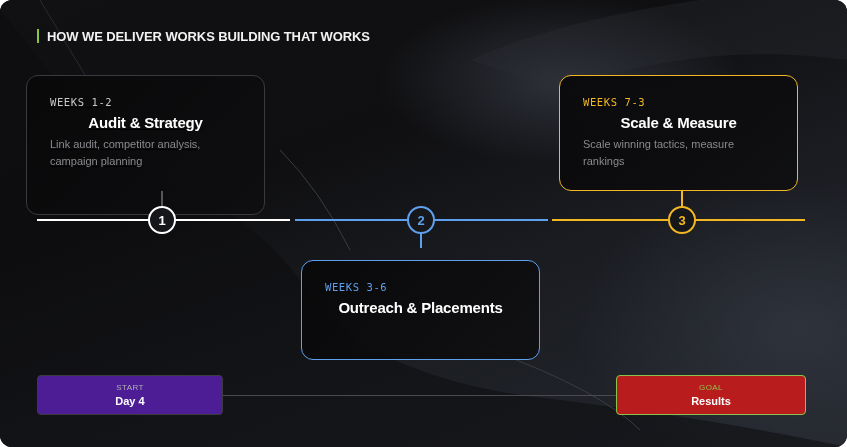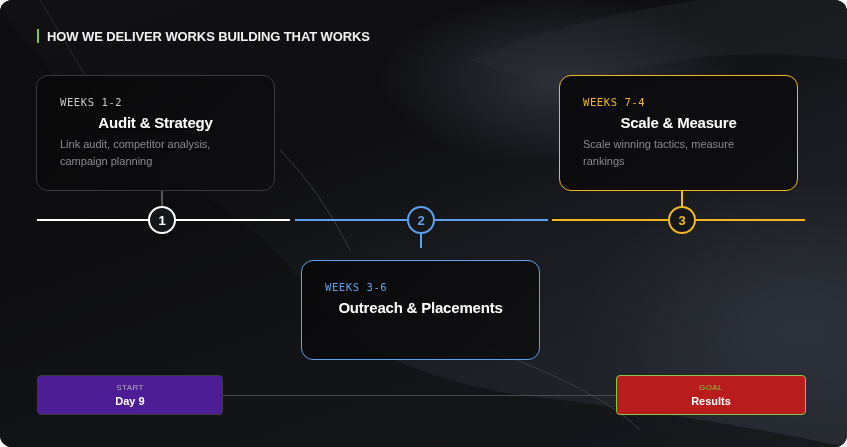--- a/index.html
+++ b/index.html
@@ -26,21 +26,21 @@
     .heading-bar { width: 2px; height: 14px; background: #8bc34a; margin-right: 8px; }
     .heading-text {
       color: #f2f2f2; font-size: 13px; font-weight: 700; letter-spacing: -0.1px;
     }
 
     .card {
       position: absolute; border-radius: 12px;
       background: linear-gradient(135deg, rgba(8,8,9,0.92), rgba(14,14,16,0.85));
       padding: 20px 23px;
     }
-    .card.c1 { left: 36px; top: 75px; width: 239px; height: 116px; border: 1px solid #3a3a3e; text-decoration: underline; }
+    .card.c1 { left: 26px; top: 75px; width: 239px; height: 140px; border: 1px solid #3a3a3e; text-decoration: underline; }
     .card.c2 { left: 301px; top: 260px; width: 239px; height: 100px; border: 1.5px solid #5fa0ee; }
     .card.c3 { left: 559px; top: 75px; width: 239px; height: 116px; border: 1.5px solid #f2b722; }
     .card-weeks {
       font-family: "DejaVu Sans Mono", monospace; font-size: 10.5px; letter-spacing: 0.6px;
       line-height: 12px; margin-bottom: 6px;
     }
     .c1 .card-weeks { color: #c9c9c9; }
     .c2 .card-weeks { color: #5fa0ee; }
     .c3 .card-weeks { color: #f2b722; }
     .card-title {
@@ -107,41 +107,41 @@
     <div class="card-title">Audit &amp; Strategy</div>
     <div class="card-desc">Link audit, competitor analysis, campaign planning</div>
   </div>
 
   <div class="card c2">
     <div class="card-weeks">WEEKS 3-6</div>
     <div class="card-title">Outreach &amp; Placements</div>
   </div>
 
   <div class="card c3">
-    <div class="card-weeks">WEEKS 7-4</div>
+    <div class="card-weeks">WEEKS 7-3</div>
     <div class="card-title">Scale &amp; Measure</div>
     <div class="card-desc">Scale winning tactics, measure rankings</div>
   </div>
 
   <div class="line l1"></div>
   <div class="line l2"></div>
   <div class="line l3"></div>
 
   <div class="tick t1"></div>
   <div class="tick t2"></div>
   <div class="tick t3"></div>
 
   <div class="node n1">1</div>
   <div class="node n2">2</div>
   <div class="node n3">3</div>
 
   <div class="bottom-line"></div>
 
   <div class="endpoint start">
     <div class="endpoint-label">START</div>
-    <div class="endpoint-value">Day 9</div>
+    <div class="endpoint-value">Day 4</div>
   </div>
 
   <div class="endpoint goal">
     <div class="endpoint-label">GOAL</div>
     <div class="endpoint-value">Results</div>
   </div>
 </div>
 
 </body></html>

